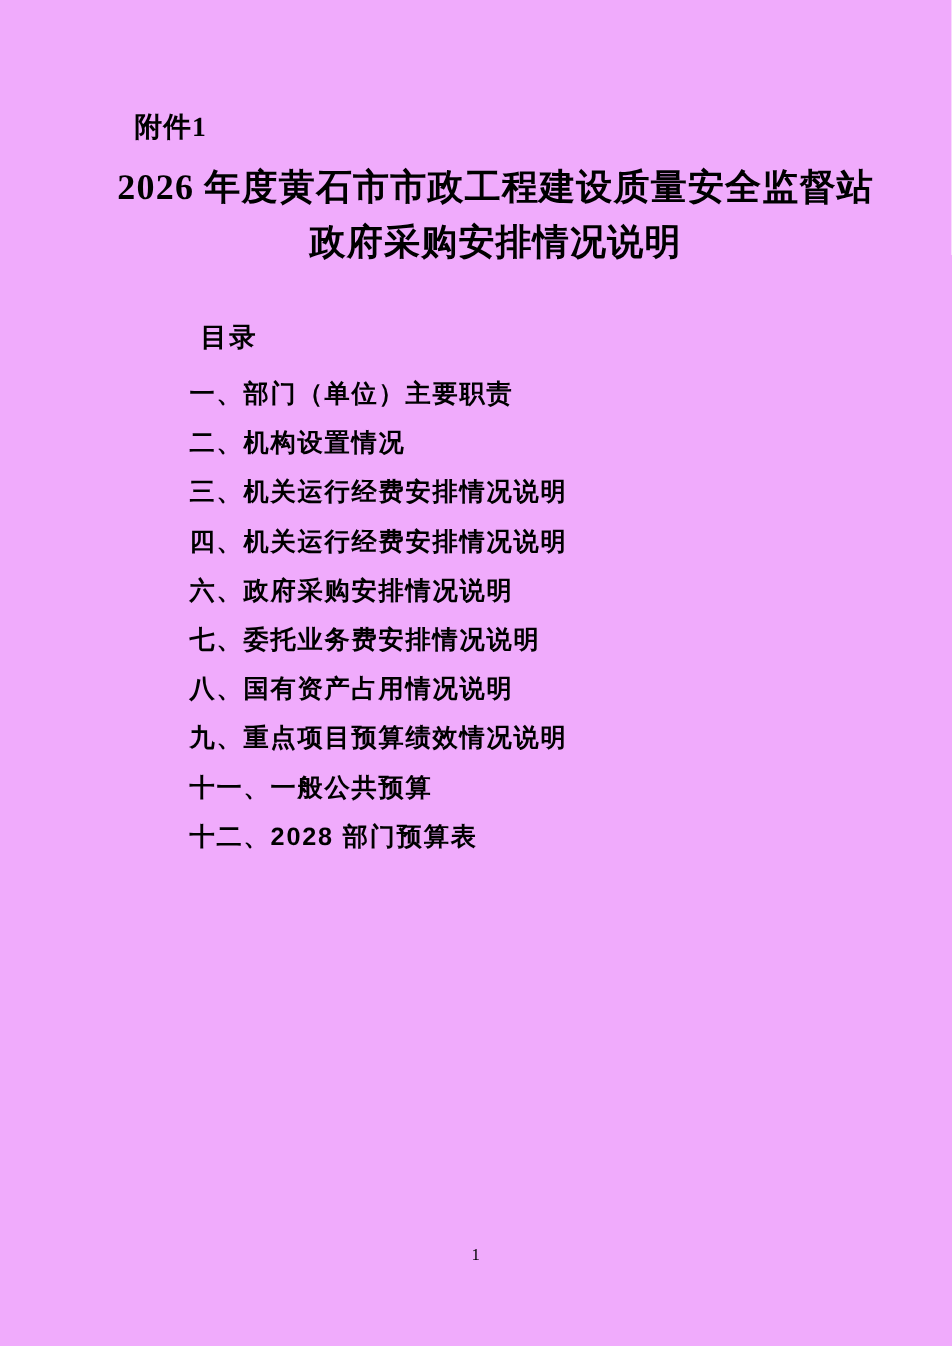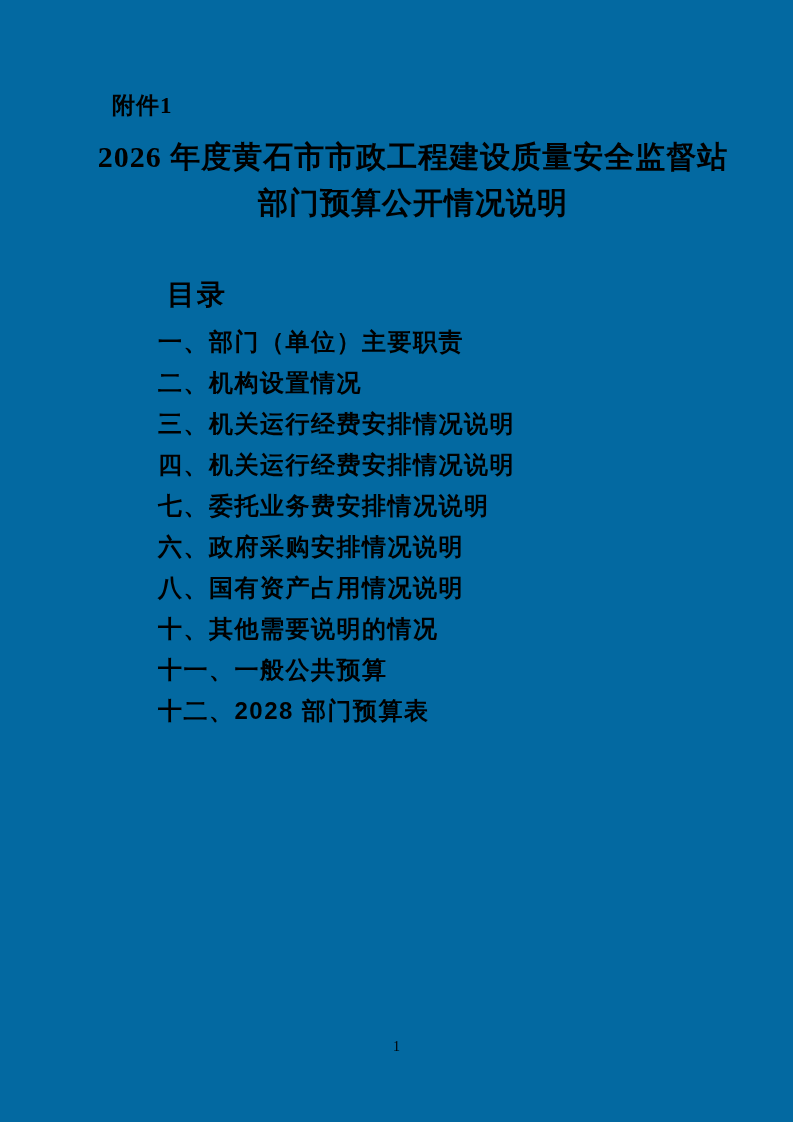--- a/index.html
+++ b/index.html
@@ -4,21 +4,21 @@
 <style>
   html, body {
     margin: 0;
     padding: 0;
     background: #ffffff;
   }
   .page {
     position: relative;
     width: 793px;
     height: 1122px;
-    background: #0369a1;
+    background: #f0abfc;
     color: #000000;
     overflow: hidden;
   }
   .attachment-label {
     position: absolute;
     left: 112px;
     top: 90px;
     font-family: "Liberation Serif", "DejaVu Serif", serif;
     font-size: 23px;
     font-weight: bold;
@@ -43,29 +43,29 @@
     white-space: nowrap;
   }
   .toc {
     position: absolute;
     left: 158px;
     top: 262px;
     width: 560px;
   }
   .toc-heading {
     font-family: "Liberation Sans", "DejaVu Sans", sans-serif;
-    font-size: 28px;
+    font-size: 22px;
     font-weight: 600;
     letter-spacing: 2px;
     line-height: 30px;
-    margin: 18px 0 11px 9px;
+    margin: 4px 0 11px 9px;
   }
   .toc-item {
     font-family: "Liberation Sans", "DejaVu Sans", sans-serif;
-    font-size: 24px;
+    font-size: 21px;
     font-weight: 600;
     letter-spacing: 1.5px;
     height: 41px;
     display: flex;
     align-items: center;
     white-space: nowrap;
   }
   .page-footer {
     position: absolute;
     left: 0;
@@ -79,34 +79,34 @@
 </style>
 </head>
 <body>
 
 <div class="page">
 
   <div class="attachment-label">附件1</div>
 
   <div class="doc-title">
     <span class="title-line">2026 年度黄石市市政工程建设质量安全监督站</span>
-    <span class="title-line">部门预算公开情况说明</span>
+    <span class="title-line">政府采购安排情况说明</span>
   </div>
 
   <div class="toc">
     <div class="toc-heading">目录</div>
 
     <div class="toc-item">一、部门（单位）主要职责</div>
     <div class="toc-item">二、机构设置情况</div>
     <div class="toc-item">三、机关运行经费安排情况说明</div>
     <div class="toc-item">四、机关运行经费安排情况说明</div>
+    <div class="toc-item">六、政府采购安排情况说明</div>
     <div class="toc-item">七、委托业务费安排情况说明</div>
-    <div class="toc-item">六、政府采购安排情况说明</div>
     <div class="toc-item">八、国有资产占用情况说明</div>
-    <div class="toc-item">十、其他需要说明的情况</div>
+    <div class="toc-item">九、重点项目预算绩效情况说明</div>
     <div class="toc-item">十一、一般公共预算</div>
     <div class="toc-item">十二、2028 部门预算表</div>
   </div>
 
   <div class="page-footer">
     <span>1</span>
   </div>
 
 </div>
 

